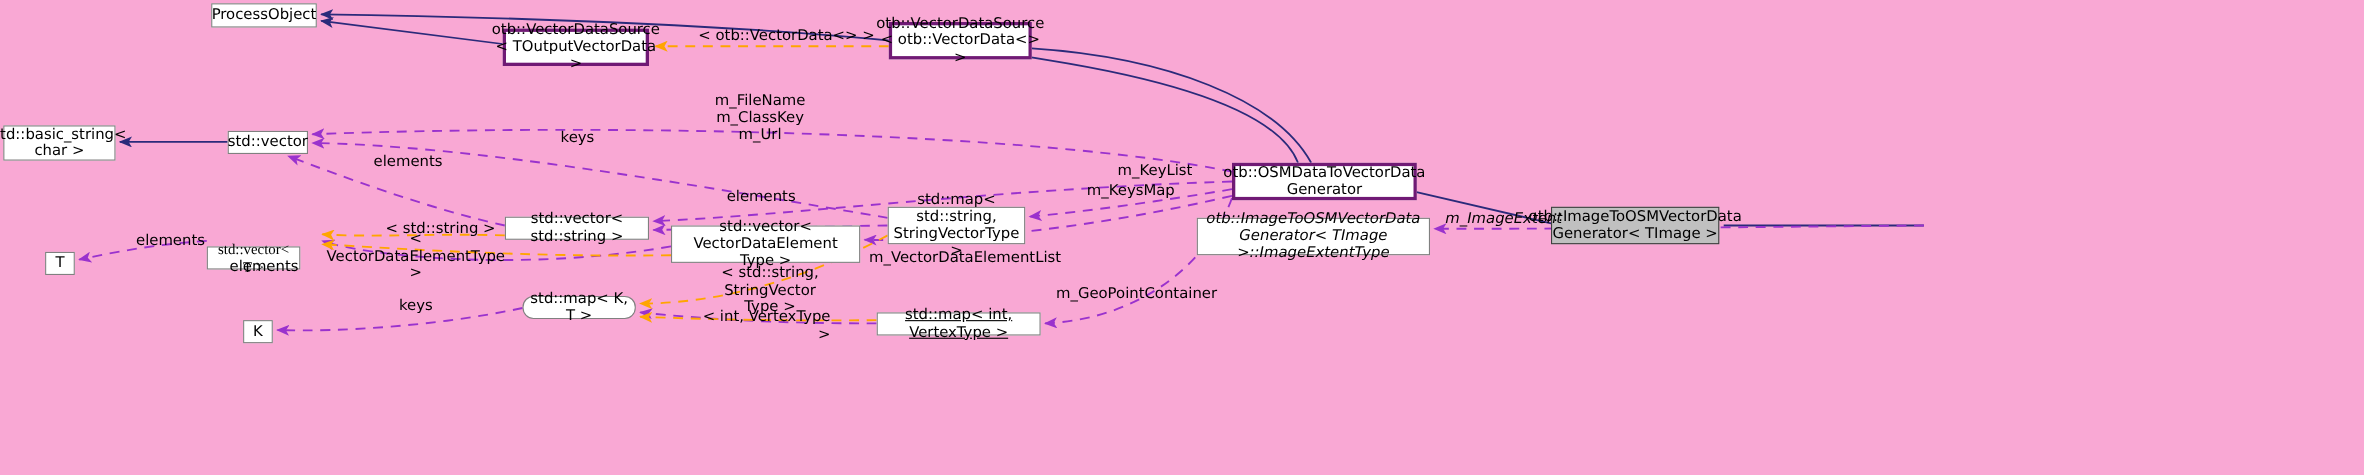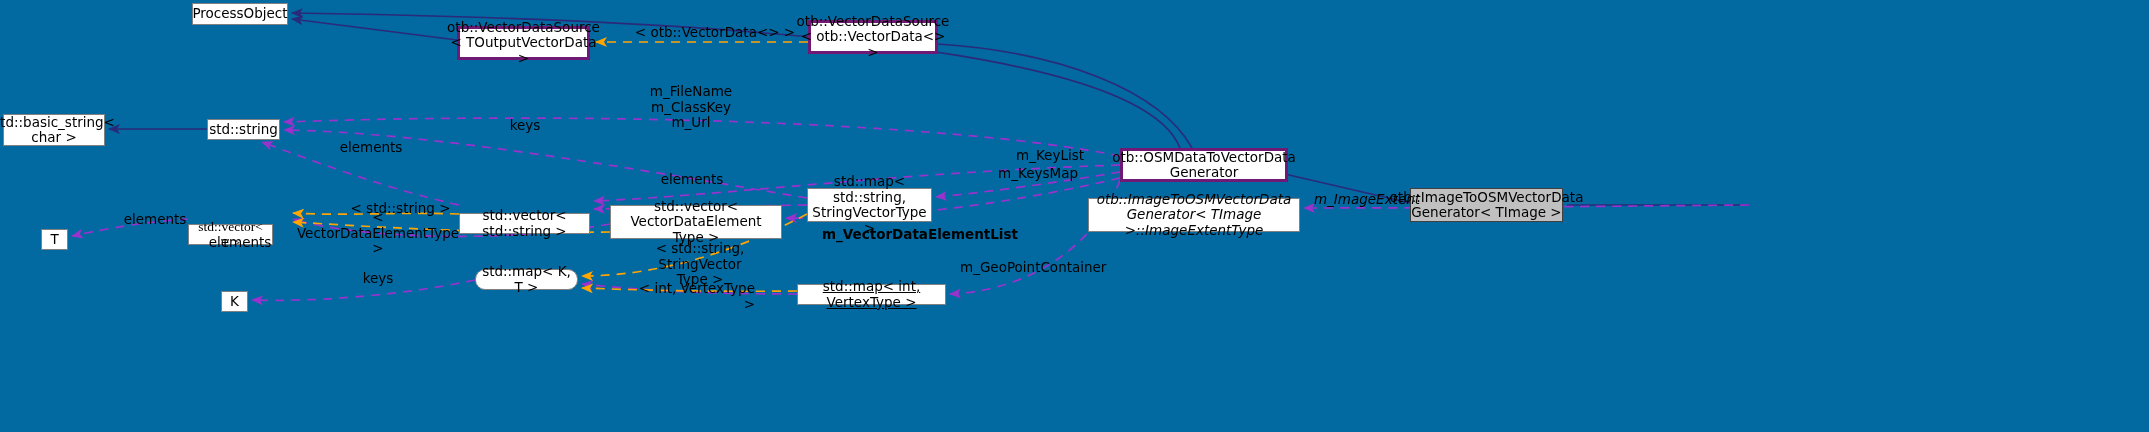--- a/index.html
+++ b/index.html
@@ -1,17 +1,17 @@
 <!DOCTYPE html>
 <html><head>
 <meta charset="utf-8">
 <style>
   html,body{margin:0;padding:0;background:#ffffff;}
   body{font-family:"DejaVu Sans","Liberation Sans",sans-serif;}
-  #stage{position:relative;width:2149px;height:432px;background:#0369a1;overflow:hidden;}
+  #stage{position:relative;width:2149px;height:432px;background:#f9a8d4;overflow:hidden;}
   #edges{position:absolute;left:0;top:0;width:2149px;height:432px;}
   .node{position:absolute;box-sizing:border-box;display:flex;align-items:center;
         justify-content:center;text-align:center;background:#ffffff;
         border:1px solid #808080;color:#000000;font-size:13.5px;line-height:15.5px;
         white-space:pre-line;padding:1px 4px;}
   .node.strong{border:3px solid #701a75;}
   .node.highlight{background:#c0c0c0;border:1px solid #404040;}
   .elabel{position:absolute;color:#000000;font-size:13.5px;line-height:15.5px;
           white-space:pre-line;text-align:center;background:transparent;}
 </style>
@@ -95,53 +95,53 @@
   </svg>
 
   <div id="nodes-layer">
       <div class="node" style="left: 192px; top: 3px; width: 96px; height: 22px;">ProcessObject</div>
       <div class="node strong" style="left: 457px; top: 26px; width: 133px; height: 34px;">otb::VectorDataSource
 &lt; TOutputVectorData &gt;</div>
       <div class="node strong" style="left: 808px; top: 20px; width: 130px; height: 34px;">otb::VectorDataSource
 &lt; otb::VectorData&lt;&gt; &gt;</div>
       <div class="node" style="left: 3px; top: 114px; width: 102px; height: 32px;">std::basic_string&lt;
 char &gt;</div>
-      <div class="node" style="left: 207px; top: 119px; width: 73px; height: 21px;">std::string</div>
+      <div class="node" style="left: 207px; top: 119px; width: 73px; height: 21px;">std::vector</div>
       <div class="node strong" style="left: 1120px; top: 148px; width: 168px; height: 34px;">otb::OSMDataToVectorData
 Generator</div>
       <div class="node highlight" style="left: 1410px; top: 188px; width: 153px; height: 34px;">otb::ImageToOSMVectorData
 Generator&lt; TImage &gt;</div>
-      <div class="node" style="left: 459px; top: 213px; width: 131px; height: 21px;">std::vector&lt; std::string &gt;</div>
+      <div class="node" style="left: 459px; top: 197px; width: 131px; height: 21px;">std::vector&lt; std::string &gt;</div>
       <div class="node" style="left: 807px; top: 188px; width: 125px; height: 34px;">std::map&lt; std::string,
 StringVectorType &gt;</div>
       <div class="node" style="left: 1088px; top: 198px; width: 212px; height: 34px; font-style: italic;">otb::ImageToOSMVectorData
 Generator&lt; TImage &gt;::ImageExtentType</div>
       <div class="node" style="left: 188px; top: 224px; width: 85px; height: 21px; font-family: Liberation Serif, serif;">std::vector&lt; T &gt;</div>
       <div class="node" style="left: 610px; top: 205px; width: 172px; height: 34px;">std::vector&lt; VectorDataElement
 Type &gt;</div>
       <div class="node" style="left: 41px; top: 229px; width: 27px; height: 21px;">T</div>
       <div class="node" style="left: 475px; top: 269px; width: 103px; height: 21px; border-radius: 10px;">std::map&lt; K, T &gt;</div>
       <div class="node" style="left: 797px; top: 284px; width: 149px; height: 21px; text-decoration: underline;">std::map&lt; int, VertexType &gt;</div>
       <div class="node" style="left: 221px; top: 291px; width: 27px; height: 21px;">K</div>
     </div>
   <div id="labels-layer">
       <div class="elabel" style="left: 630px; top: 25px; width: 170px;">&lt; otb::VectorData&lt;&gt; &gt;</div>
       <div class="elabel" style="left: 636px; top: 84px; width: 110px;">m_FileName
 m_ClassKey
 m_Url</div>
       <div class="elabel" style="left: 495px; top: 118px; width: 60px;">keys</div>
       <div class="elabel" style="left: 330px; top: 140px; width: 82px;">elements</div>
       <div class="elabel" style="left: 1005px; top: 148px; width: 90px;">m_KeyList</div>
-      <div class="elabel" style="left: 978px; top: 166px; width: 100px; text-align: right;">m_KeysMap</div>
+      <div class="elabel" style="left: 978px; top: 166px; width: 100px;">m_KeysMap</div>
       <div class="elabel" style="left: 1312px; top: 192px; width: 110px; font-style: italic;">m_ImageExtent</div>
       <div class="elabel" style="left: 651px; top: 172px; width: 82px;">elements</div>
       <div class="elabel" style="left: 348px; top: 201px; width: 105px; text-align: center;">&lt; std::string &gt;</div>
       <div class="elabel" style="left: 114px; top: 212px; width: 82px;">elements</div>
       <div class="elabel" style="left: 295px; top: 210px; width: 166px;">&lt; VectorDataElementType &gt;</div>
       <div class="elabel" style="left: 199px; top: 235px; width: 82px;">elements</div>
-      <div class="elabel" style="left: 822px; top: 227px; width: 140px; font-weight: bold;">m_VectorDataElementList</div>
+      <div class="elabel" style="left: 790px; top: 227px; width: 140px;">m_VectorDataElementList</div>
       <div class="elabel" style="left: 625px; top: 241px; width: 150px;">&lt; std::string, StringVector
 Type &gt;</div>
       <div class="elabel" style="left: 348px; top: 271px; width: 60px;">keys</div>
       <div class="elabel" style="left: 960px; top: 260px; width: 128px;">m_GeoPointContainer</div>
       <div class="elabel" style="left: 625px; top: 281px; width: 130px; text-align: right;">&lt; int, VertexType &gt;</div>
     </div>
 </div>
 
 </body></html>

